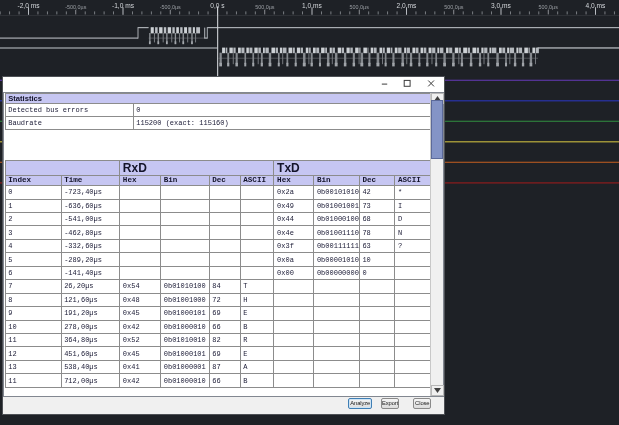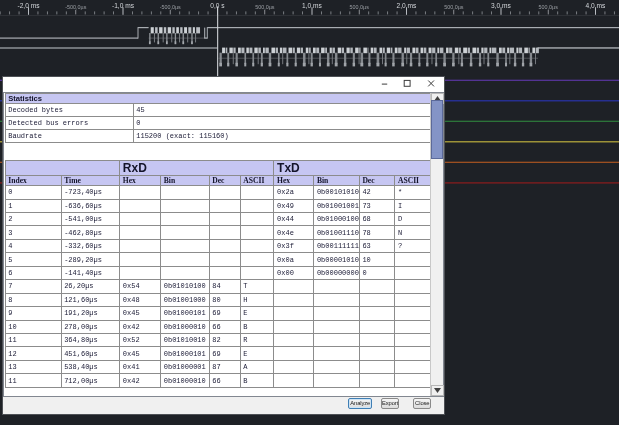--- a/index.html
+++ b/index.html
@@ -8,21 +8,21 @@
 #viewport{position:absolute;left:0.6px;top:14.6px;width:440.6px;height:305.2px;border:1px solid #828790;background:#ffffff}
 table{border-collapse:collapse;table-layout:fixed}
 td,th{border:1px solid #8c8c8c;overflow:hidden;white-space:nowrap}
 .mono{font-family:"Liberation Mono",monospace;font-size:7px;color:#20203a}
 #stats{position:absolute;left:0.4px;top:0.2px;width:425px}
 #stats td{height:13.2px;padding:0 0 0 2.6px;vertical-align:middle}
 #stats .hd{background:#c6c6f2;font-family:"Liberation Sans",sans-serif;font-weight:bold;font-size:7.6px;color:#14142a;height:9.6px}
 #main{position:absolute;left:0.4px;top:67.2px;width:425.4px}
 #main td{height:13.45px;padding:0 0 0 2.6px;vertical-align:middle}
 #main tr.h1 td{height:9.2px;background:#c6c6f2;font-family:"Liberation Sans",sans-serif;font-weight:bold;font-size:12px;color:#14142a}
-#main tr.h2 td{height:10.4px;background:#c6c6f2;font-family:Liberation Serif, serif;font-weight:bold;font-size:7.6px;color:#14142a}
+#main tr.h2 td{height:10.4px;background:#c6c6f2;font-family:Liberation Mono, monospace;font-weight:bold;font-size:7.6px;color:#14142a}
 #vscroll{position:absolute;right:0;top:0;width:13px;height:100%;background:#f0f0f0;border-left:1px solid #c8c8c8}
 .sbtn{position:absolute;left:0;width:13px;height:11px;background:#f0f0f0;border:1px solid #b8b8b8}
 .sbtn svg{display:block;margin:2.5px auto 0}
 #thumb{position:absolute;left:0.5px;top:7.5px;width:12px;height:59px;background:#8494c6;border:1px solid #5c6a9a}
 #footer{position:absolute;left:0;bottom:0;width:100%;height:17.8px}
 .btn{position:absolute;font-family:"Liberation Sans",sans-serif;font-size:5.8px;color:#1a1a1a;text-align:center;background:linear-gradient(#f5f5f5,#dcdcdc);border:1px solid #8a8a8a;border-radius:2px;line-height:8.8px;letter-spacing:-0.1px}
 </style></head><body>
 <div id="stage">
 <svg width="619" height="425" viewBox="0 0 619 425" style="position:absolute;left:0;top:0">
       <rect x="0" y="0" width="619" height="425" fill="#1e2126"></rect>
@@ -333,24 +333,20 @@
   <table id="stats" class="mono">
    <colgroup>
             <col style="width:128px">
             <col style="width:297px">
    </colgroup>
           <tbody>
             <tr>
               <td colspan="2" class="hd">Statistics</td>
             </tr>
    <tr>
-              <td>Decoded bytes</td>
-              <td>45</td>
-            </tr>
-   <tr>
               <td>Detected bus errors</td>
               <td>0</td>
             </tr>
    <tr>
               <td>Baudrate</td>
               <td>115200 (exact: 115160)</td>
             </tr>
   </tbody>
         </table>
   <table id="main" class="mono">
@@ -478,21 +474,21 @@
               <td></td>
               <td></td>
               <td></td>
               <td></td>
             </tr>
             <tr>
               <td>8</td>
               <td>121,60µs</td>
               <td>0x48</td>
               <td>0b01001000</td>
-              <td>80</td>
+              <td>72</td>
               <td>H</td>
               <td></td>
               <td></td>
               <td></td>
               <td></td>
             </tr>
             <tr>
               <td>9</td>
               <td>191,20µs</td>
               <td>0x45</td>

